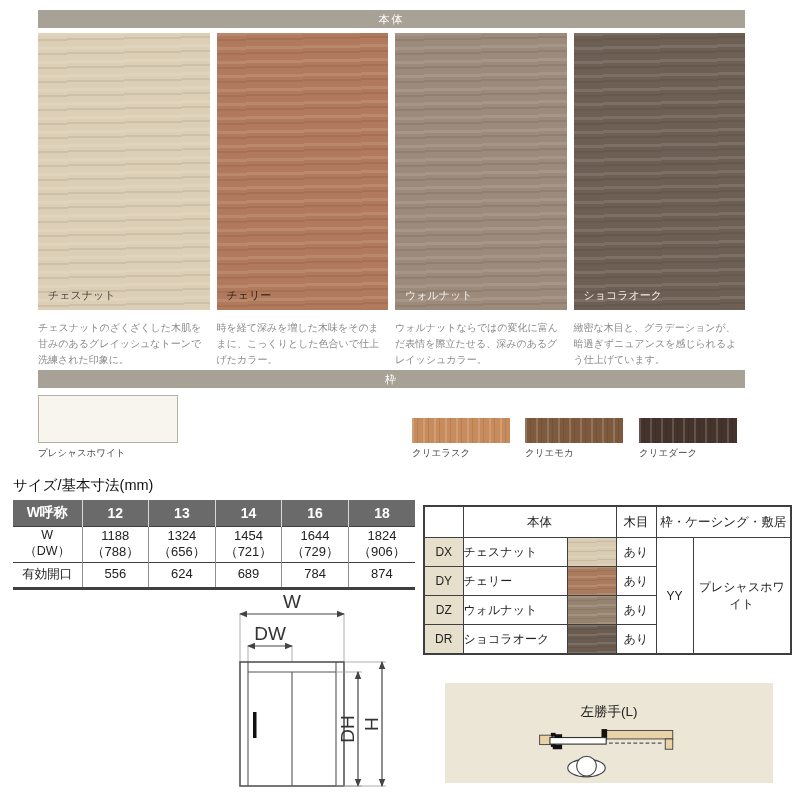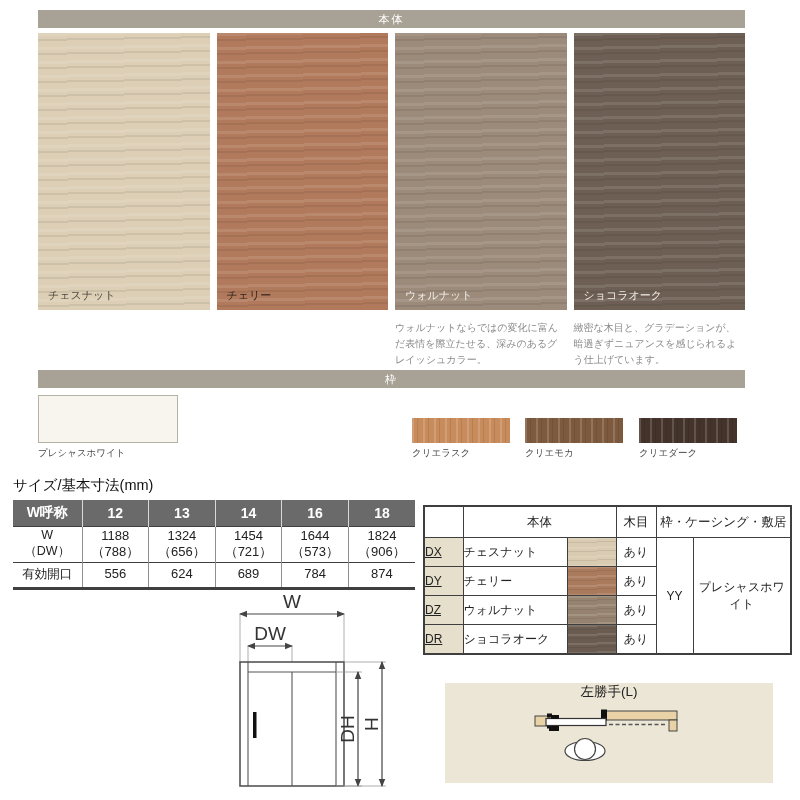--- a/index.html
+++ b/index.html
@@ -45,58 +45,60 @@
   .row-tall td{height:35px;}
   .row-short td{height:24px;}
 
   
   #combo-table{position:absolute;left:423px;top:505px;width:367px;border-collapse:collapse;table-layout:fixed;
     border:2px solid var(--border-dark,#3f3f3f);}
   #combo-table th,#combo-table td{border:1px solid var(--border-dark,#3f3f3f);padding:0;font-weight:normal;}
   #combo-table th{font-size:12.5px;color:#222;height:30px;background:#fff;}
   #combo-table td{height:28px;font-size:12px;color:#222;}
   .beige{background:var(--beige-cell,#e6dfcb);}
-  td.code{font-weight:bold;font-size:15px;color:#3a3a3a;text-align:left;text-decoration:underline;}
+  td.code{font-weight:bold;font-size:15px;color:#3a3a3a;text-align:center;}
   td.cname{padding-left:7px;}
   td.sw{position:relative;overflow:hidden;}
   td.sw .fill{position:absolute;inset:0;}
   td.sw .fill::after{content:"";position:absolute;inset:0;
     background:repeating-linear-gradient(179deg,rgba(255,255,255,.12) 0 2px,rgba(0,0,0,0) 2px 4px,rgba(0,0,0,.08) 4px 5px,rgba(0,0,0,0) 5px 9px);}
   td.grain{text-align:center;}
   td.yy{text-align:center;font-size:14px;}
   td.fname{text-align:center;font-size:12.5px;}
 
   
   #door-diagram{position:absolute;left:230px;top:592px;}
 
   
   #handing-panel{position:absolute;left:445px;top:683px;width:328px;height:100px;
     background:var(--panel-bg,#ece6d6);display:flex;}
-  .hand-col{flex:1;display:flex;flex-direction:column;align-items:center;padding-top:0;}
+  .hand-col{flex:1;display:flex;flex-direction:column;align-items:center;padding-top:20px;}
   .hand-title{font-size:13.5px;color:#222;margin-bottom:2px;}
 </style>
 </head>
 <body>
 
 <div id="page">
 
   <div class="section-bar" style="top:10px;">
     <span>本体</span>
   </div>
 
   <div id="swatch-row">
     <div class="swatch-card">
       <div class="swatch" style="background-color: rgb(220, 207, 182);">
         <div class="swatch-label" style="color: rgb(74, 68, 60);">チェスナット</div>
       </div>
+      <div class="swatch-desc">チェスナットのざくざくした木肌を甘みのあるグレイッシュなトーンで洗練された印象に。</div>
     </div>
     <div class="swatch-card">
       <div class="swatch" style="background-color: rgb(177, 122, 92);">
         <div class="swatch-label" style="color: rgb(46, 32, 25);">チェリー</div>
       </div>
+      <div class="swatch-desc">時を経て深みを増した木味をそのままに、こっくりとした色合いで仕上げたカラー。</div>
     </div>
     <div class="swatch-card">
       <div class="swatch" style="background-color: rgb(156, 138, 123);">
         <div class="swatch-label" style="color: rgb(242, 239, 233);">ウォルナット</div>
       </div>
       <div class="swatch-desc">ウォルナットならではの変化に富んだ表情を際立たせる、深みのあるグレイッシュカラー。</div>
     </div>
     <div class="swatch-card">
       <div class="swatch" style="background-color: rgb(109, 95, 83);">
         <div class="swatch-label" style="color: rgb(242, 239, 233);">ショコラオーク</div>
@@ -160,21 +162,21 @@
         <td>
             <div>1324</div>
             <div>（656）</div>
           </td>
         <td>
             <div>1454</div>
             <div>（721）</div>
           </td>
         <td>
             <div>1644</div>
-            <div>（573）</div>
+            <div>（729）</div>
           </td>
         <td>
             <div>1824</div>
             <div>（906）</div>
           </td>
       </tr>
       <tr class="row-short">
         <td>有効開口</td>
         <td>556</td>
         <td>624</td>

